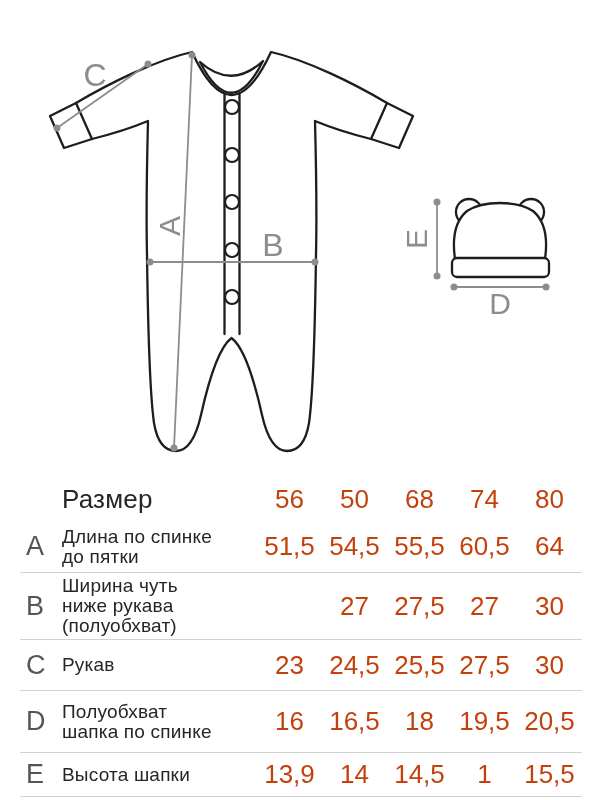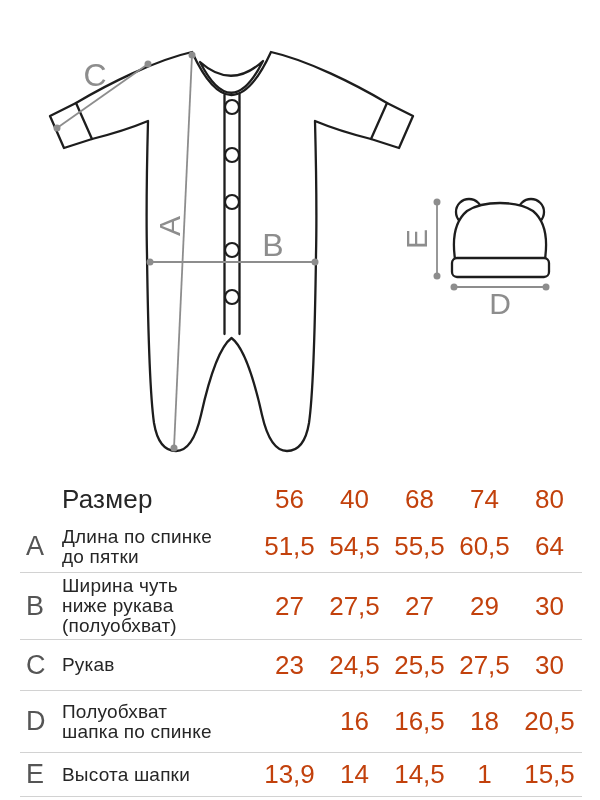--- a/index.html
+++ b/index.html
@@ -125,21 +125,21 @@
       </g>
     </g>
   </svg>
 
   <div class="size-table">
 
     <div class="trow thead">
       <div class="c-letter"></div>
       <div class="c-label">Размер</div>
       <div class="c-val">56</div>
-      <div class="c-val">40</div>
+      <div class="c-val">50</div>
       <div class="c-val">68</div>
       <div class="c-val">74</div>
       <div class="c-val">80</div>
     </div>
 
     <div class="trow bordered r-a">
       <div class="c-letter">A</div>
       <div class="c-label">
         <span class="line">Длина по спинке</span>
         <span class="line">до пятки</span>
@@ -154,21 +154,20 @@
     <div class="trow bordered r-b">
       <div class="c-letter">B</div>
       <div class="c-label">
         <span class="line">Ширина чуть</span>
         <span class="line">ниже рукава</span>
         <span class="line">(полуобхват)</span>
       </div>
       <div class="c-val">27</div>
       <div class="c-val">27,5</div>
       <div class="c-val">27</div>
-      <div class="c-val">29</div>
       <div class="c-val">30</div>
     </div>
 
     <div class="trow bordered r-c">
       <div class="c-letter">C</div>
       <div class="c-label">
         <span class="line">Рукав</span>
       </div>
       <div class="c-val">23</div>
       <div class="c-val">24,5</div>
@@ -179,20 +178,21 @@
 
     <div class="trow bordered r-d">
       <div class="c-letter">D</div>
       <div class="c-label">
         <span class="line">Полуобхват</span>
         <span class="line">шапка по спинке</span>
       </div>
       <div class="c-val">16</div>
       <div class="c-val">16,5</div>
       <div class="c-val">18</div>
+      <div class="c-val">19,5</div>
       <div class="c-val">20,5</div>
     </div>
 
     <div class="trow bordered r-e">
       <div class="c-letter">E</div>
       <div class="c-label">
         <span class="line">Высота шапки</span>
       </div>
       <div class="c-val">13,9</div>
       <div class="c-val">14</div>

